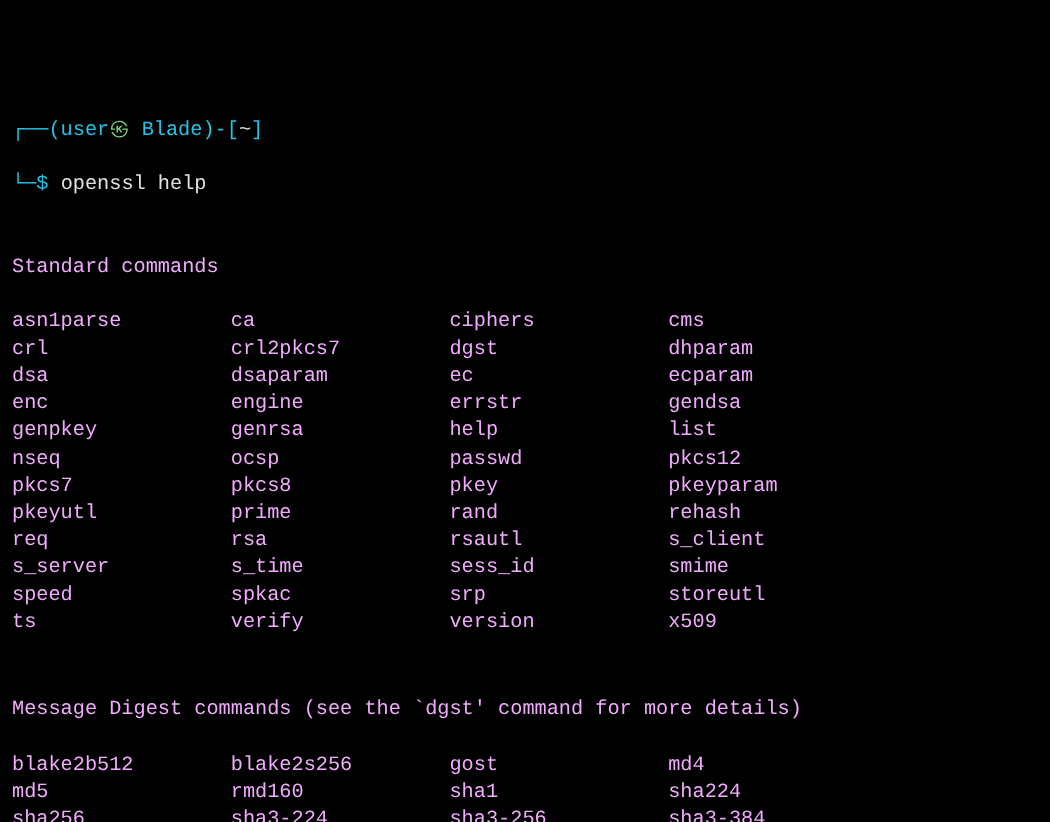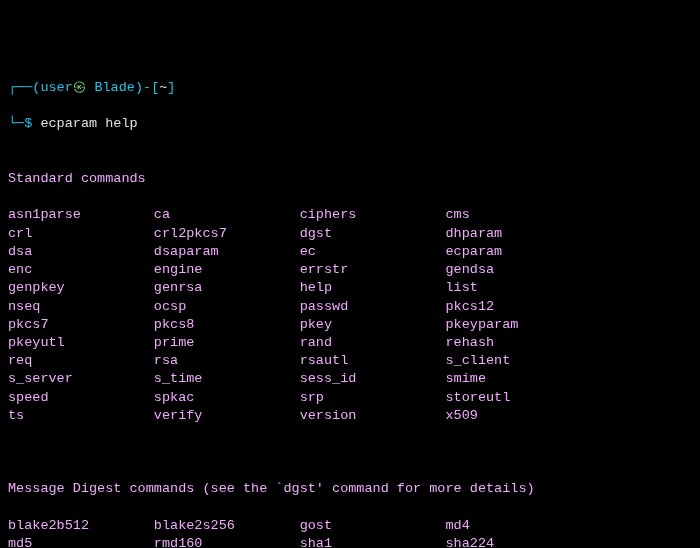--- a/index.html
+++ b/index.html
@@ -23,29 +23,29 @@
       white-space: pre;
     }
     .paren { color: #22c3e6; }
     .userhost { color: #22c3e6; text-align: center; }
     .sep { color: #c0c0c0; }
     .at { color: #7ed07e; }
     .path { color: #e0e0e0; }
     .dollar { color: #22c3e6; }
     .cmd { color: #e0e0e0; }
     .out { color: #f0abfc; }
-    .section { margin-top: 19px; }
+    .section { margin-top: 4px; }
   </style>
 </head>
 <body>
 
 
 
 <div class="prompt-line"><span class="paren">┌──(</span><span class="userhost">user</span><span class="at">㉿</span><span class="sep"> </span><span class="userhost">Blade</span><span class="paren">)-[</span><span class="path">~</span><span class="paren">]</span></div>
-<div class="prompt-line"><span class="paren">└─</span><span class="dollar">$</span><span class="cmd"> </span><span class="cmd">ecparam help</span></div>
+<div class="prompt-line"><span class="paren">└─</span><span class="dollar">$</span><span class="cmd"> </span><span class="cmd">openssl help</span></div>
 
 <div class="out">Standard commands</div>
 <div class="out" id="standard-rows">asn1parse         ca                ciphers           cms
 crl               crl2pkcs7         dgst              dhparam
 dsa               dsaparam          ec                ecparam
 enc               engine            errstr            gendsa
 genpkey           genrsa            help              list
 nseq              ocsp              passwd            pkcs12
 pkcs7             pkcs8             pkey              pkeyparam
 pkeyutl           prime             rand              rehash

